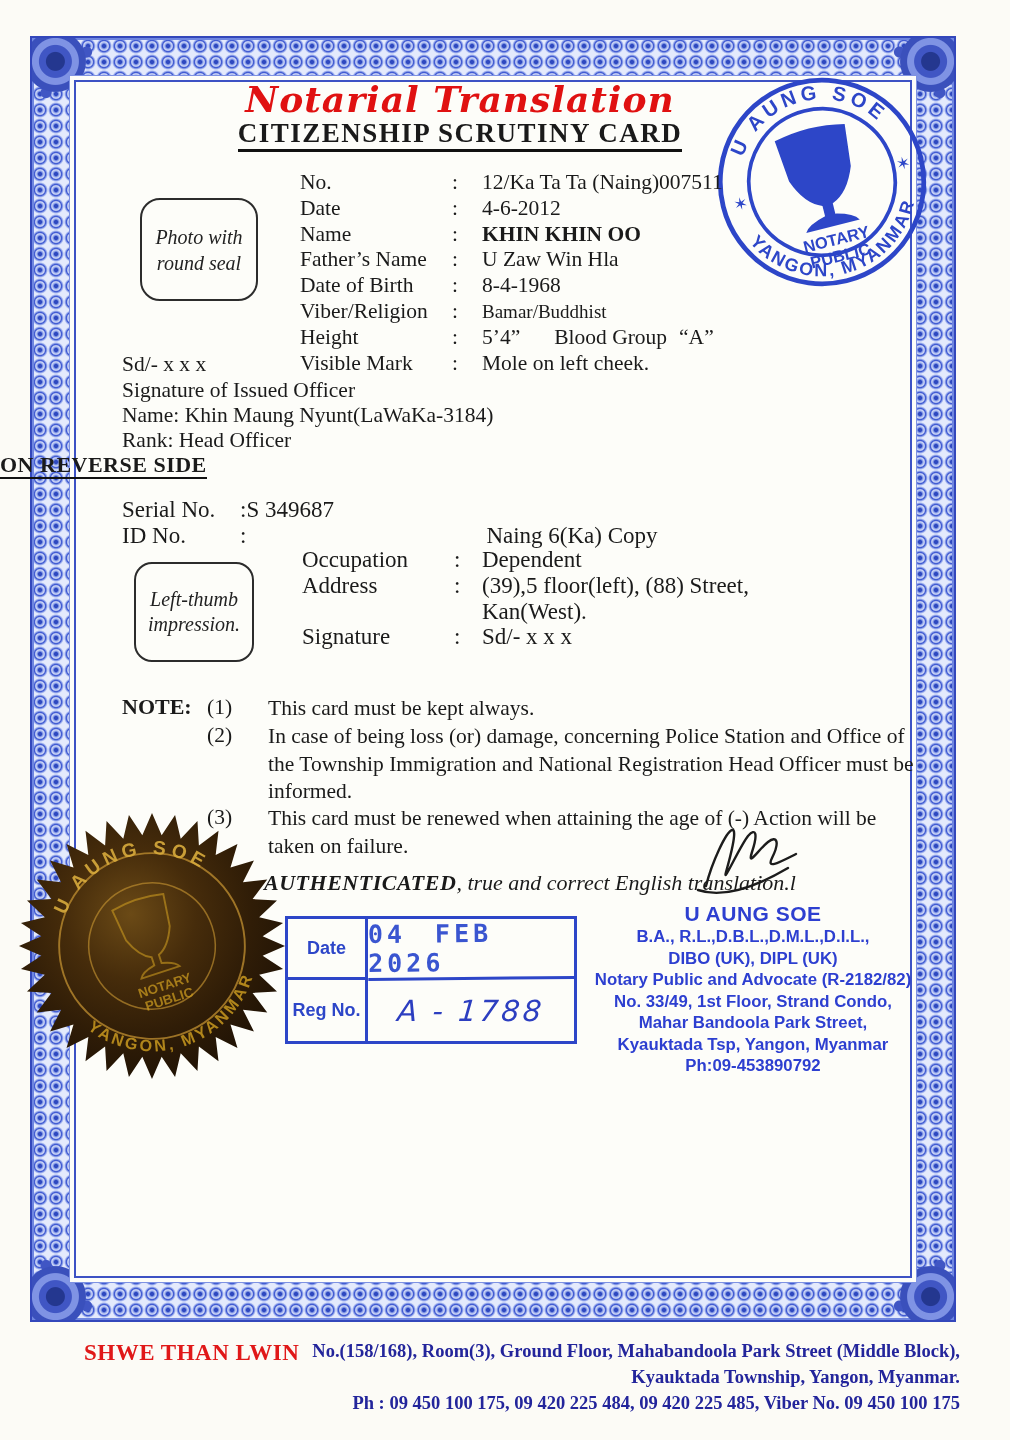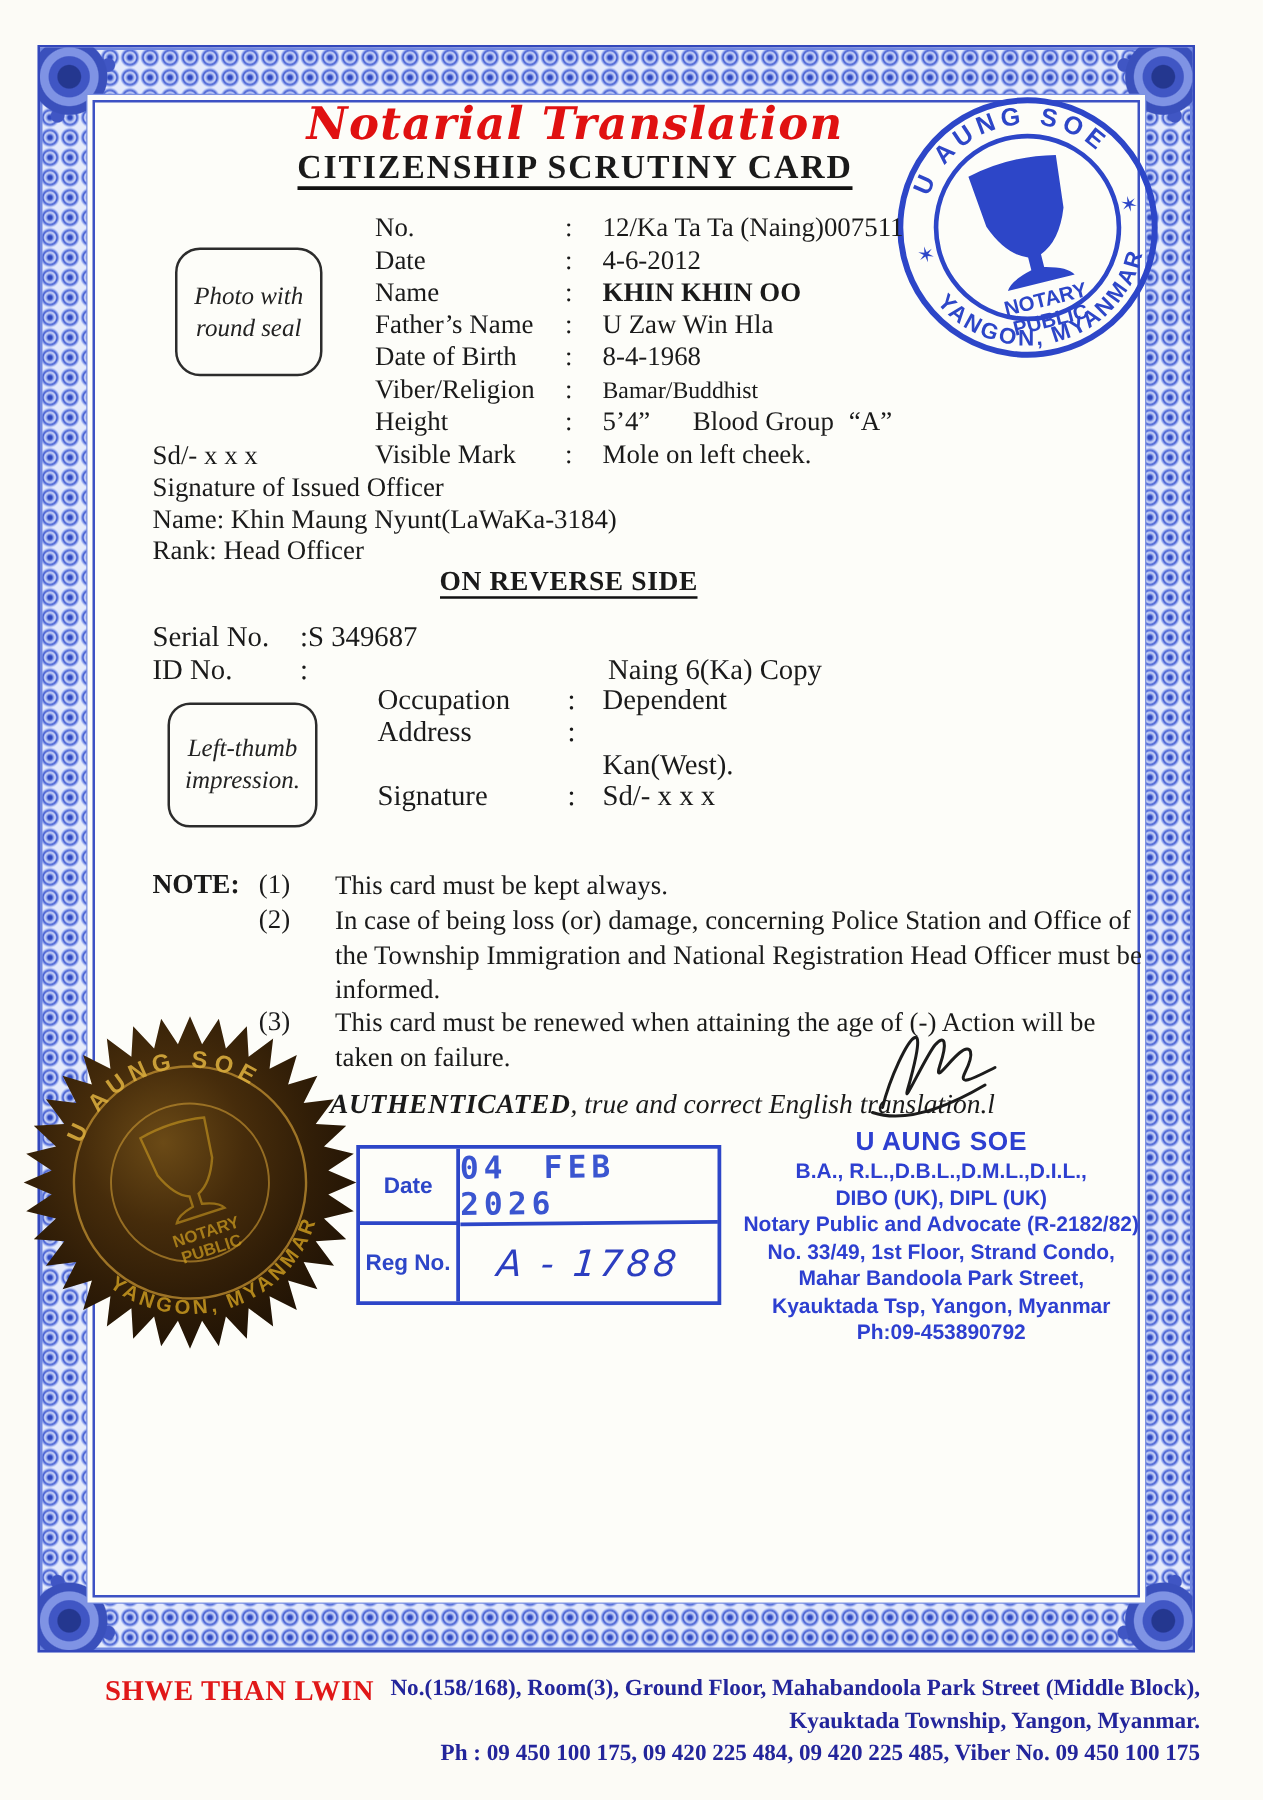--- a/index.html
+++ b/index.html
@@ -47,21 +47,21 @@
     color:#e01111; letter-spacing:1px;
     font-family:"DejaVu Serif","Liberation Serif",serif;
   }
   .title-main {
     left:0; right:90px; top:118px; text-align:center;
   }
   .title-main span {
     font-size:27px; font-weight:bold; letter-spacing:1.5px;
     border-bottom:3px solid #111; padding-bottom:1px;
   }
-  .reverse-heading { left:0; right:100px; top:452px; text-align:center; }
+  .reverse-heading { left:0; right:100px; top:452px; text-align:left; }
   .reverse-heading span {
     font-size:22px; font-weight:bold; letter-spacing:.5px;
     border-bottom:2.5px solid #111;
   }
 
   
   .photo-box {
     left:140px; top:198px; width:118px; height:103px;
     border:2.5px solid #2c2c2c; border-radius:20px;
     display:flex; flex-direction:column; align-items:center; justify-content:center;
@@ -252,20 +252,21 @@
   <span style="margin-left:240px">Naing 6(Ka) Copy</span>
 </div>
 <div class="abs rrow" style="left:302px; top:547px;">
   <span class="rlabel" style="width:152px">Occupation</span>
   <span style="width:28px">:</span>
   <span>Dependent</span>
 </div>
 <div class="abs rrow" style="left:302px; top:573px;">
   <span class="rlabel" style="width:152px">Address</span>
   <span style="width:28px">:</span>
+  <span>(39),5 floor(left), (88) Street,</span>
 </div>
 <div class="abs rrow" style="left:482px; top:599px;">
   <span>Kan(West).</span>
 </div>
 <div class="abs rrow" style="left:302px; top:624px;">
   <span class="rlabel" style="width:152px">Signature</span>
   <span style="width:28px">:</span>
   <span>Sd/- x x x</span>
 </div>
 

